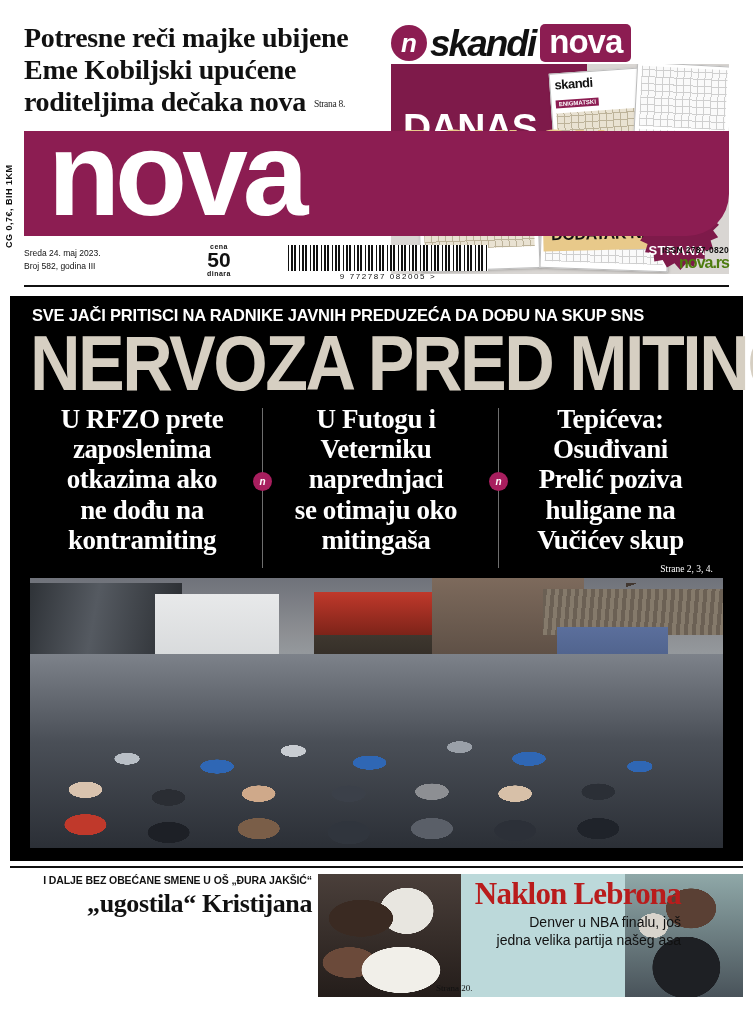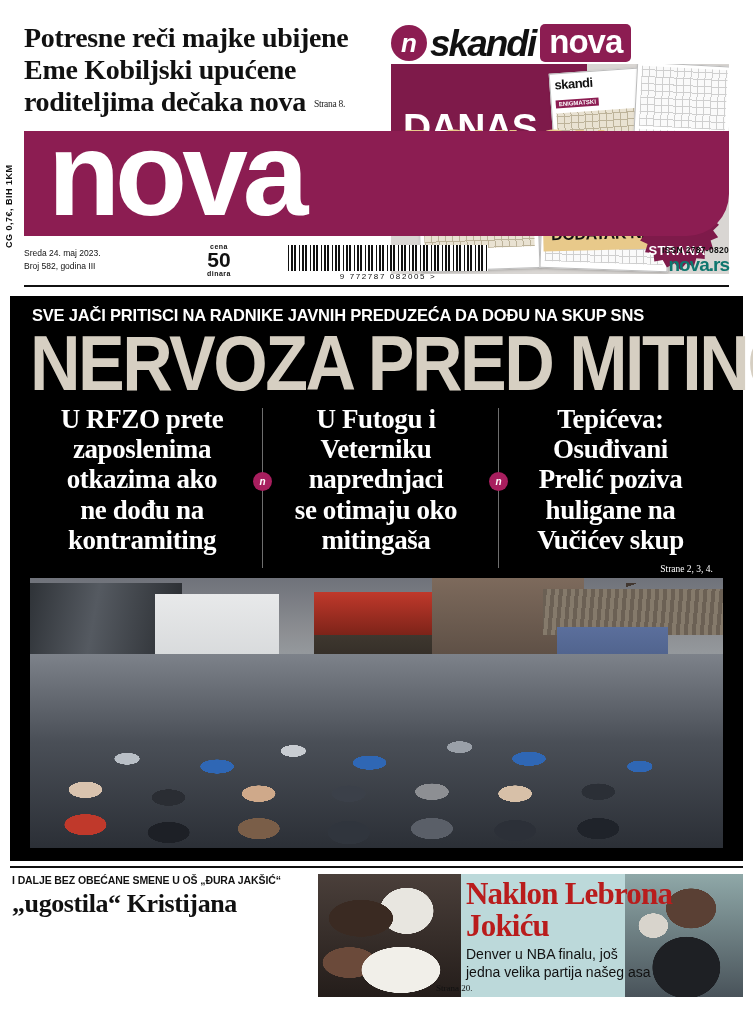--- a/index.html
+++ b/index.html
@@ -236,21 +236,21 @@
   .info-issn {
     margin-left:auto; text-align:right; padding-top:2px;
   }
   .info-issn .issn {
     font-family:"Liberation Sans", sans-serif;
     font-size:8.5px; font-weight:bold; color:#111;
     letter-spacing:.3px;
   }
   .info-issn .site {
     font-family:"Liberation Sans", sans-serif;
-    font-size:19px; font-weight:bold; color:#0f766e;
+    font-size:16px; font-weight:bold; color:#4d7c0f;
     letter-spacing:-1px; line-height:1.05;
   }
 
   .rule-top {
     position:absolute; left:24px; top:285px;
     width:705px; height:2px; background:#111;
   }
 
   
   .main-pack {
@@ -388,21 +388,21 @@
       radial-gradient(ellipse 4% 6% at 49% 56%, #2f67b5 0 60%, transparent 61%),
       radial-gradient(ellipse 4% 6% at 72% 54%, #2f67b5 0 60%, transparent 61%),
       radial-gradient(ellipse 3% 5% at 88% 58%, #2f67b5 0 60%, transparent 61%),
       radial-gradient(ellipse 3% 5% at 14% 54%, #b9bfc6 0 60%, transparent 61%),
       radial-gradient(ellipse 3% 5% at 38% 50%, #c8ccd1 0 60%, transparent 61%),
       radial-gradient(ellipse 3% 5% at 62% 48%, #9aa0a8 0 60%, transparent 61%),
       linear-gradient(180deg,#7d828a 0%,#4a4f57 45%,#2b2f36 100%);
   }
 
   
-  .bottom { position:absolute; left:0; top:866px; width:688px; height:158px; }
+  .bottom { position:absolute; left:0; top:866px; width:688px; height:158px;text-align:right; }
 
   .rule-bottom {
     position:absolute; left:10px; top:0;
     width:733px; height:2px; background:#111;
   }
 
   .b-left { position:absolute; left:12px; top:8px; width:300px; }
   .b-kicker {
     font-family:"Liberation Sans", sans-serif;
     font-weight:bold; font-size:10.5px;
@@ -613,21 +613,20 @@
         <span class="ln">„ugostila“ Kristijana</span>
       </div>
     </div>
 
     <div class="b-right">
       <div class="sp-photo-l"></div>
       <div class="sp-photo-r"></div>
       <div class="sp-text">
         <div class="sp-hl">
           <span class="ln">Naklon Lebrona</span>
-          <span class="ln">Jokiću</span>
         </div>
         <div class="sp-sub">
           <span class="ln">Denver u NBA finalu, još</span>
           <span class="ln">jedna velika partija našeg asa</span>
         </div>
       </div>
       <div class="sp-page">Strana 20.</div>
     </div>
   </div>
 

